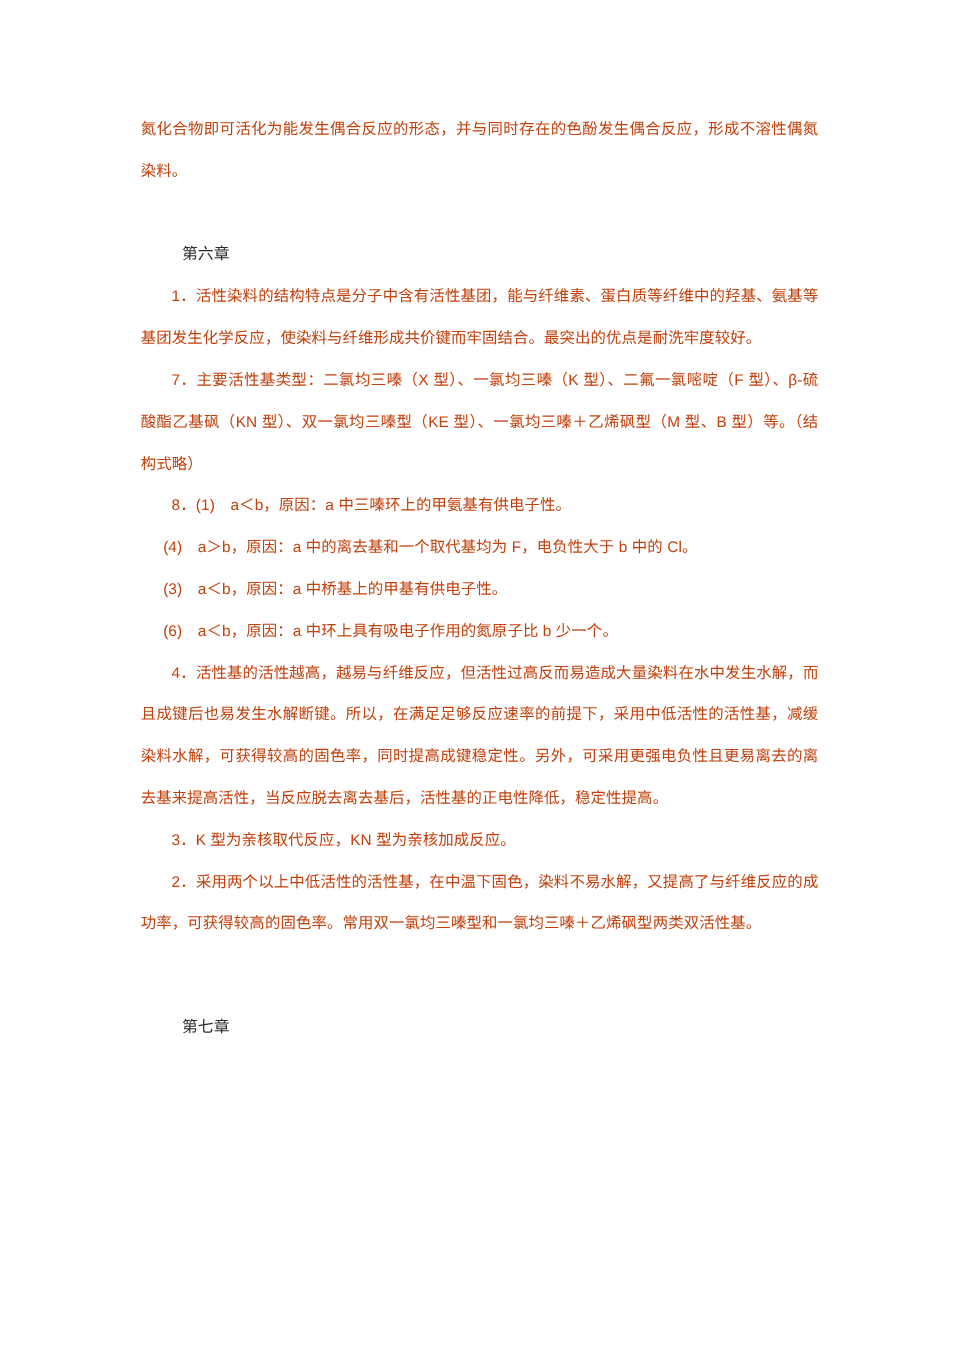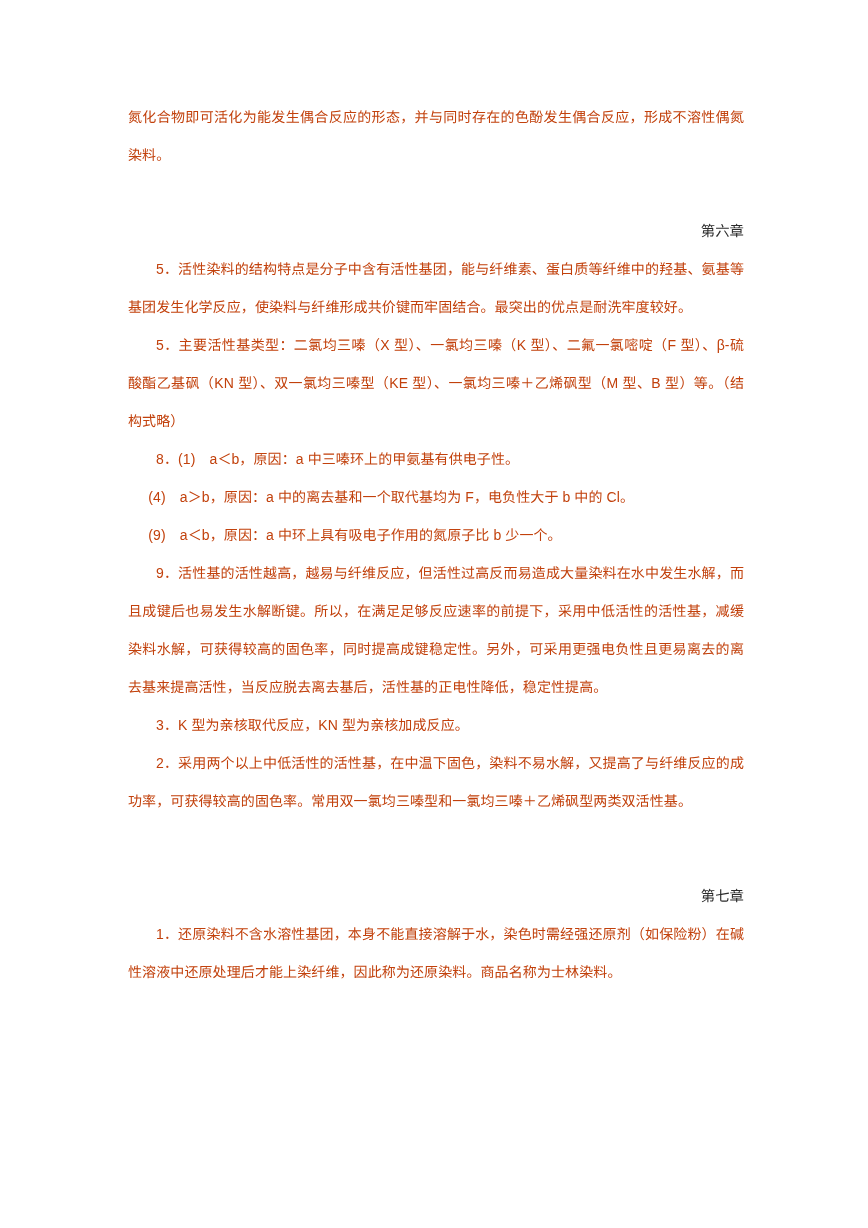--- a/index.html
+++ b/index.html
@@ -45,56 +45,56 @@
   .para.subitem {
     text-indent: 1.45em;
   }
   
   .chapter {
     margin: 0;
     font-size: 14.4px;
     line-height: 38px;
     color: #2b2b2b;
     text-indent: 2.6em;
-    text-align: right;
+    text-align: left;
     font-family: "DejaVu Serif", "Liberation Serif", serif;
   }
   
   .gap-1 { height: 38px; }
   .gap-2 { height: 57px; }
 </style>
 </head>
 <body>
 
 <div class="page">
   <div class="text-column">
 
     <p class="para">氮化合物即可活化为能发生偶合反应的形态，并与同时存在的色酚发生偶合反应，形成不溶性偶氮染料。</p>
 
     <div class="gap-1"></div>
 
     <p class="chapter">第六章</p>
 
-    <p class="para indent">5．活性染料的结构特点是分子中含有活性基团，能与纤维素、蛋白质等纤维中的羟基、氨基等基团发生化学反应，使染料与纤维形成共价键而牢固结合。最突出的优点是耐洗牢度较好。</p>
+    <p class="para indent">1．活性染料的结构特点是分子中含有活性基团，能与纤维素、蛋白质等纤维中的羟基、氨基等基团发生化学反应，使染料与纤维形成共价键而牢固结合。最突出的优点是耐洗牢度较好。</p>
 
-    <p class="para indent">5．主要活性基类型：二氯均三嗪（X 型）、一氯均三嗪（K 型）、二氟一氯嘧啶（F 型）、β-硫酸酯乙基砜（KN 型）、双一氯均三嗪型（KE 型）、一氯均三嗪＋乙烯砜型（M 型、B 型）等。（结构式略）</p>
+    <p class="para indent">7．主要活性基类型：二氯均三嗪（X 型）、一氯均三嗪（K 型）、二氟一氯嘧啶（F 型）、β-硫酸酯乙基砜（KN 型）、双一氯均三嗪型（KE 型）、一氯均三嗪＋乙烯砜型（M 型、B 型）等。（结构式略）</p>
 
     <p class="para indent">8．(1)　a＜b，原因：a 中三嗪环上的甲氨基有供电子性。</p>
 
     <p class="para subitem">(4)　a＞b，原因：a 中的离去基和一个取代基均为 F，电负性大于 b 中的 Cl。</p>
 
+    <p class="para subitem">(3)　a＜b，原因：a 中桥基上的甲基有供电子性。</p>
 
-    <p class="para subitem">(9)　a＜b，原因：a 中环上具有吸电子作用的氮原子比 b 少一个。</p>
+    <p class="para subitem">(6)　a＜b，原因：a 中环上具有吸电子作用的氮原子比 b 少一个。</p>
 
-    <p class="para indent">9．活性基的活性越高，越易与纤维反应，但活性过高反而易造成大量染料在水中发生水解，而且成键后也易发生水解断键。所以，在满足足够反应速率的前提下，采用中低活性的活性基，减缓染料水解，可获得较高的固色率，同时提高成键稳定性。另外，可采用更强电负性且更易离去的离去基来提高活性，当反应脱去离去基后，活性基的正电性降低，稳定性提高。</p>
+    <p class="para indent">4．活性基的活性越高，越易与纤维反应，但活性过高反而易造成大量染料在水中发生水解，而且成键后也易发生水解断键。所以，在满足足够反应速率的前提下，采用中低活性的活性基，减缓染料水解，可获得较高的固色率，同时提高成键稳定性。另外，可采用更强电负性且更易离去的离去基来提高活性，当反应脱去离去基后，活性基的正电性降低，稳定性提高。</p>
 
     <p class="para indent">3．K 型为亲核取代反应，KN 型为亲核加成反应。</p>
 
     <p class="para indent">2．采用两个以上中低活性的活性基，在中温下固色，染料不易水解，又提高了与纤维反应的成功率，可获得较高的固色率。常用双一氯均三嗪型和一氯均三嗪＋乙烯砜型两类双活性基。</p>
 
     <div class="gap-2"></div>
 
     <p class="chapter">第七章</p>
 
-    <p class="para indent">1．还原染料不含水溶性基团，本身不能直接溶解于水，染色时需经强还原剂（如保险粉）在碱性溶液中还原处理后才能上染纤维，因此称为还原染料。商品名称为士林染料。</p>
 
   </div>
 </div>
 
 </body></html>

